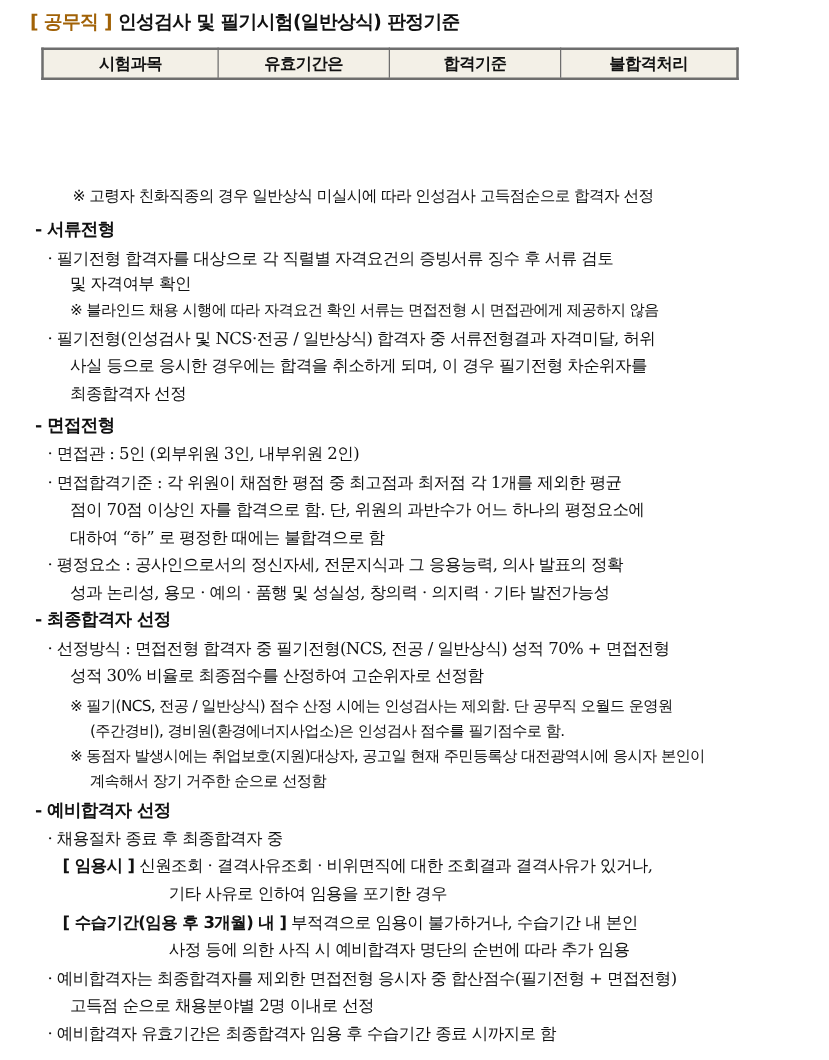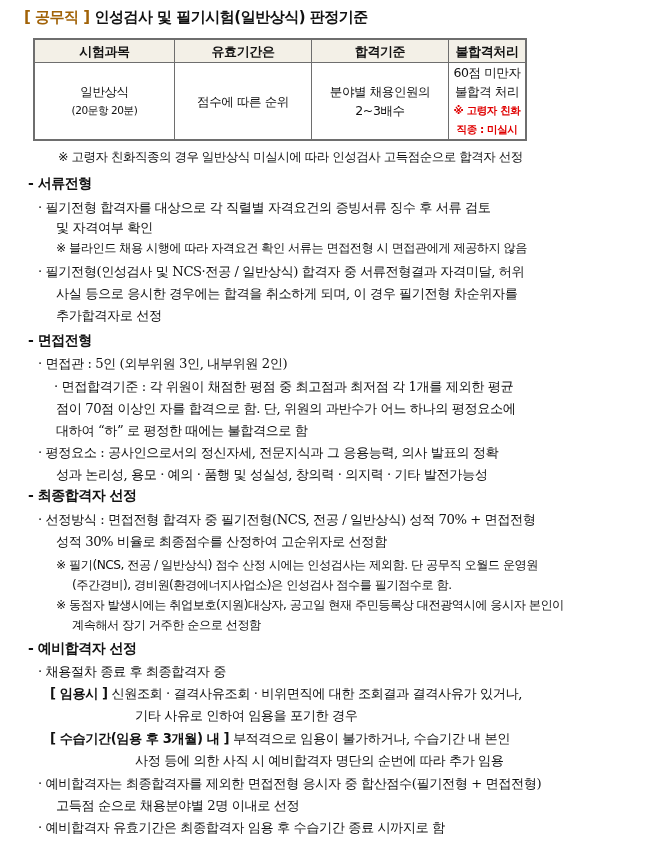--- a/index.html
+++ b/index.html
@@ -6,21 +6,21 @@
     body {
       width: 663px; height: 848px; position: relative; overflow: hidden;
       font-family: "DejaVu Sans", sans-serif; color: #111;
     }
     .title {
       position: absolute; left: 24px; top: 8px;
       font-size: 15px; font-weight: bold; letter-spacing: -0.5px;
     }
     .title .tag { color: #a16207; }
     table.crit {
-      position: absolute; left: 33px; top: 38px; width: 494px;
+      position: absolute; left: 33px; top: 38px; width: 558px;
       border-collapse: collapse; font-size: 12.5px; letter-spacing: -0.4px;
       border: 2px solid #6e6e6e;
     }
     table.crit th, table.crit td {
       border: 1px solid #6e6e6e; text-align: center; padding: 0 2px;
       line-height: 19px;
     }
     table.crit th { background: #f3f0e7; font-weight: bold; height: 22px; font-size: 13px; }
     .sub { font-size: 10.5px; }
     .red { color: #e00000; font-weight: bold; font-size: 10.5px; }
@@ -48,51 +48,36 @@
 <table class="crit">
   <thead>
     <tr>
       <th class="col1">시험과목</th>
       <th class="col2">유효기간은</th>
       <th class="col3">합격기준</th>
       <th>불합격처리</th>
     </tr>
   </thead>
   <tbody>
-    <tr>
-      <td>
-        <div>일반상식</div>
-        <div class="sub">(20문항 20분)</div>
-      </td>
-      <td>점수에 따른 순위</td>
-      <td>
-        <div>분야별 채용인원의</div>
-        <div>2~3배수</div>
-      </td>
-      <td>
-        <div>60점 미만자 불합격 처리</div>
-        <div class="red">※ 고령자 친화직종 : 미실시</div>
-      </td>
-    </tr>
   </tbody>
 </table>
 
 <div class="line sans" style="left:58px; top:147px;">※ 고령자 친화직종의 경우 일반상식 미실시에 따라 인성검사 고득점순으로 합격자 선정</div>
 
 <div class="heading" style="top:175px;">- 서류전형</div>
 <div class="line" style="left:38px; top:198px;">· 필기전형 합격자를 대상으로 각 직렬별 자격요건의 증빙서류 징수 후 서류 검토</div>
 <div class="line" style="left:56px; top:218px;">및 자격여부 확인</div>
 <div class="line sans" style="left:56px; top:238px; font-size:12.2px;">※ 블라인드 채용 시행에 따라 자격요건 확인 서류는 면접전형 시 면접관에게 제공하지 않음</div>
 <div class="line" style="left:38px; top:262px;">· 필기전형(인성검사 및 NCS·전공 / 일반상식) 합격자 중 서류전형결과 자격미달, 허위</div>
 <div class="line" style="left:56px; top:284px;">사실 등으로 응시한 경우에는 합격을 취소하게 되며, 이 경우 필기전형 차순위자를</div>
-<div class="line" style="left:56px; top:306px;">추가합격자로 선정</div>
+<div class="line" style="left:56px; top:306px;">최종합격자 선정</div>
 
 <div class="heading" style="top:332px;">- 면접전형</div>
 <div class="line" style="left:38px; top:354px;">· 면접관 : 5인 (외부위원 3인, 내부위원 2인)</div>
-<div class="line" style="left:54px; top:377px;">· 면접합격기준 : 각 위원이 채점한 평점 중 최고점과 최저점 각 1개를 제외한 평균</div>
+<div class="line" style="left:38px; top:377px;">· 면접합격기준 : 각 위원이 채점한 평점 중 최고점과 최저점 각 1개를 제외한 평균</div>
 <div class="line" style="left:56px; top:399px;">점이 70점 이상인 자를 합격으로 함. 단, 위원의 과반수가 어느 하나의 평정요소에</div>
 <div class="line" style="left:56px; top:421px;">대하여 “하” 로 평정한 때에는 불합격으로 함</div>
 <div class="line" style="left:38px; top:443px;">· 평정요소 : 공사인으로서의 정신자세, 전문지식과 그 응용능력, 의사 발표의 정확</div>
 <div class="line" style="left:56px; top:465px;">성과 논리성, 용모 · 예의 · 품행 및 성실성, 창의력 · 의지력 · 기타 발전가능성</div>
 
 <div class="heading" style="top:487px;">- 최종합격자 선정</div>
 <div class="line" style="left:38px; top:510px;">· 선정방식 : 면접전형 합격자 중 필기전형(NCS, 전공 / 일반상식) 성적 70% + 면접전형</div>
 <div class="line" style="left:56px; top:532px;">성적 30% 비율로 최종점수를 산정하여 고순위자로 선정함</div>
 <div class="line sans" style="left:56px; top:555px; font-size:12.2px;">※ 필기(NCS, 전공 / 일반상식) 점수 산정 시에는 인성검사는 제외함. 단 공무직 오월드 운영원</div>
 <div class="line sans" style="left:72px; top:575px; font-size:12.2px;">(주간경비), 경비원(환경에너지사업소)은 인성검사 점수를 필기점수로 함.</div>

